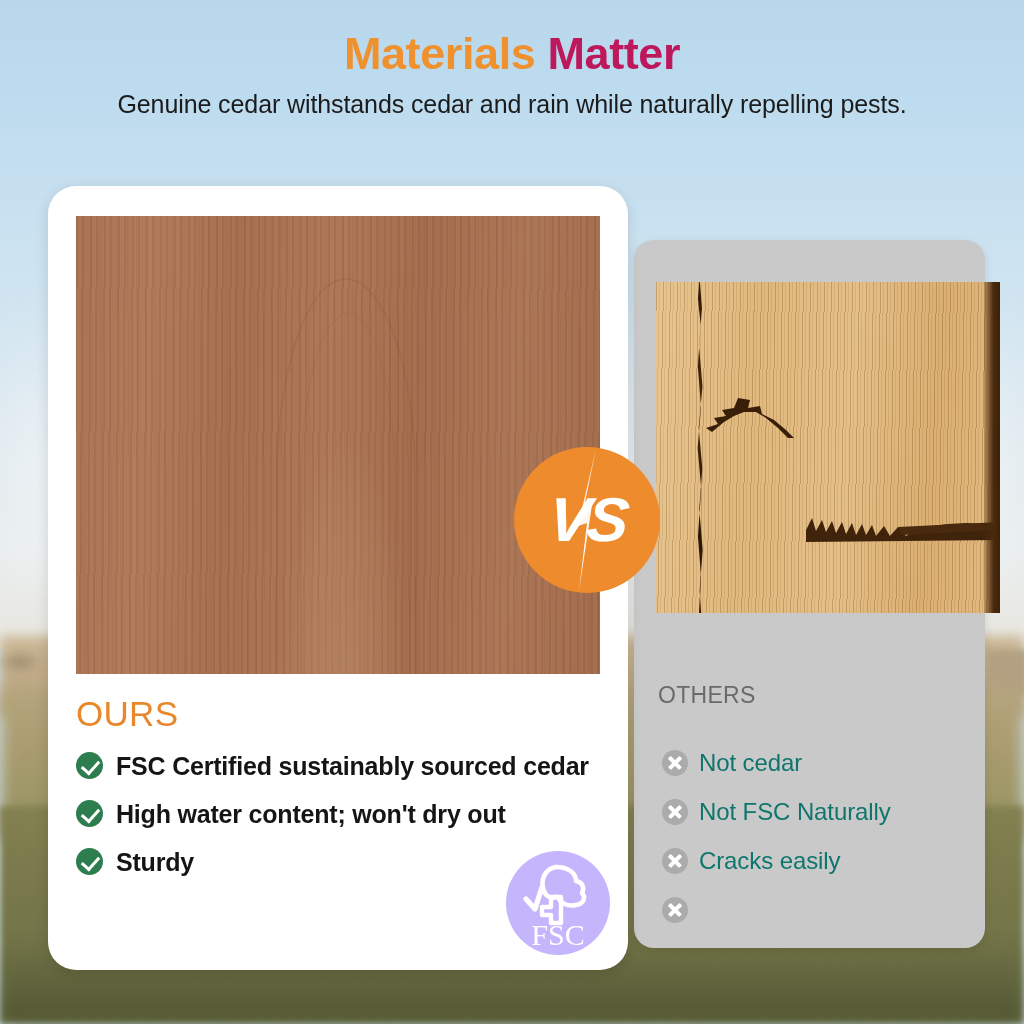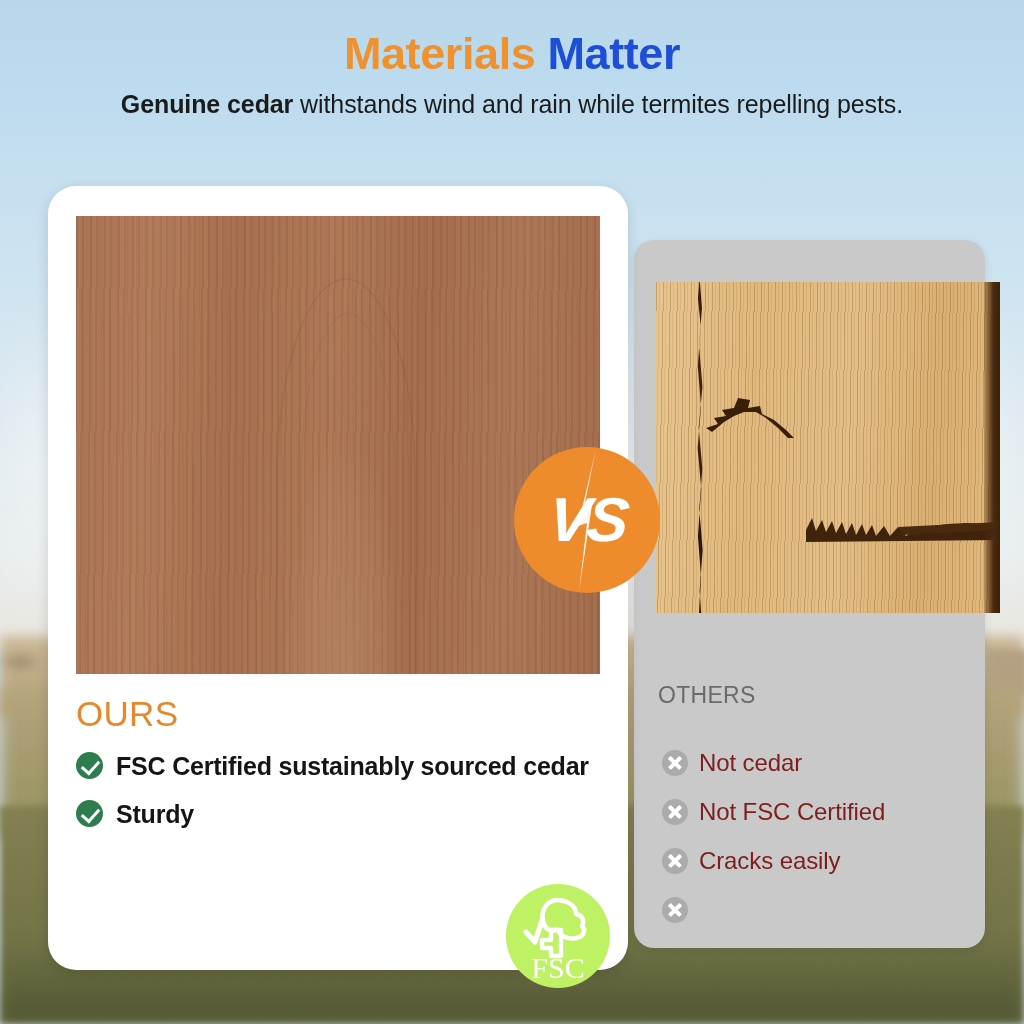--- a/index.html
+++ b/index.html
@@ -62,25 +62,25 @@
   #bg .grass-dark {
     position:absolute; left:0; right:0; top:940px; bottom:0;
     background:linear-gradient(to bottom, rgba(48,56,30,0) 0%, rgba(48,56,30,.45) 100%);
     filter:blur(8px);
   }
 
   
   .header { position:absolute; left:0; right:0; top:30px; text-align:center; z-index:5; }
   .title { font-size:45px; font-weight:bold; letter-spacing:-.4px; line-height:1.06; }
   .title .accent { color:#F0912F; }
-  .title .dark { color:#1d4ed8; }
+  .title .dark { color:#be185d; }
   .subtitle {
     margin-top:11px; font-size:25px; color:#1b1b1b; line-height:1.2; letter-spacing:-.1px;
   }
-  .subtitle b { font-weight:bold; }
+  .subtitle b { font-weight:normal; }
 
   
   .card-others {
     position:absolute; left:634px; top:240px; width:351px; height:708px;
     background:#c9c9c9; border-radius:20px; z-index:6;
     box-shadow:0 3px 10px rgba(0,0,0,.10);
   }
   .pine-wrap {
     position:absolute; left:22px; top:42px; width:344px; height:331px;
     overflow:hidden;
@@ -192,26 +192,26 @@
   .xmk {
     width:26px; height:26px; border-radius:50%; background:#ababab;
     flex:none; margin-right:11px; position:relative;
   }
   .xmk::before, .xmk::after {
     content:""; position:absolute; left:5px; top:11.5px; width:16px; height:3.6px;
     background:#fff; border-radius:1px;
   }
   .xmk::before { transform:rotate(45deg); }
   .xmk::after  { transform:rotate(-45deg); }
-  .others-txt { font-size:24px; color:#7f1d1d; letter-spacing:-.1px; white-space:nowrap; }
+  .others-txt { font-size:24px; color:#0f766e; letter-spacing:-.1px; white-space:nowrap; }
 
   
   .fsc {
-    position:absolute; left:506px; top:884px; width:104px; height:104px;
-    border-radius:50%; background:#bef264; z-index:11;
+    position:absolute; left:506px; top:851px; width:104px; height:104px;
+    border-radius:50%; background:#c4b5fd; z-index:11;
   }
 </style>
 </head>
 <body>
 
 <div id="bg">
   <div class="sky"></div>
   <div class="haze"></div>
   <div class="farfield"></div>
   <div class="treeline-l"></div>
@@ -219,21 +219,21 @@
   <div class="midfield"></div>
   <div class="grass"></div>
   <div class="grass-dark"></div>
 </div>
 
 <div class="header">
   <div class="title">
     <span class="accent">Materials</span><span class="dark"> Matter</span>
   </div>
   <div class="subtitle">
-    <b>Genuine cedar</b><span> withstands wind and rain while termites repelling pests.</span>
+    <b>Genuine cedar</b><span> withstands cedar and rain while naturally repelling pests.</span>
   </div>
 </div>
 
 <div class="card-others">
   <div class="pine-wrap">
     <div class="pine"></div>
     <div class="crack-v"></div>
     <svg class="crack-diag" viewBox="0 0 140 52">
       <path d="M2 42 L14 38 L10 32 L22 30 L18 24 L30 22 L34 12 L46 14 L44 22 L56 20 L58 28 L70 34 L82 44 L90 52 L84 52 L74 42 L62 32 L52 26 L40 26 L30 30 L20 36 L8 46 Z" fill="#3a1f08"></path>
     </svg>
@@ -262,33 +262,37 @@
 </div>
 
 <div class="ours-title">OURS</div>
 <div class="ours-list">
   <div class="ours-row">
     <span class="chk"></span>
     <span class="ours-txt">FSC Certified sustainably sourced cedar</span>
   </div>
   <div class="ours-row">
     <span class="chk"></span>
+    <span class="ours-txt">High water content; won't dry out</span>
+  </div>
+  <div class="ours-row">
+    <span class="chk"></span>
     <span class="ours-txt">Sturdy</span>
   </div>
 </div>
 
 <div class="others-title">OTHERS</div>
 <div class="others-list">
   <div class="others-row">
     <span class="xmk"></span>
     <span class="others-txt">Not cedar</span>
   </div>
   <div class="others-row">
     <span class="xmk"></span>
-    <span class="others-txt">Not FSC Certified</span>
+    <span class="others-txt">Not FSC Naturally</span>
   </div>
   <div class="others-row">
     <span class="xmk"></span>
     <span class="others-txt">Cracks easily</span>
   </div>
   <div class="others-row">
     <span class="xmk"></span>
   </div>
 </div>
 

